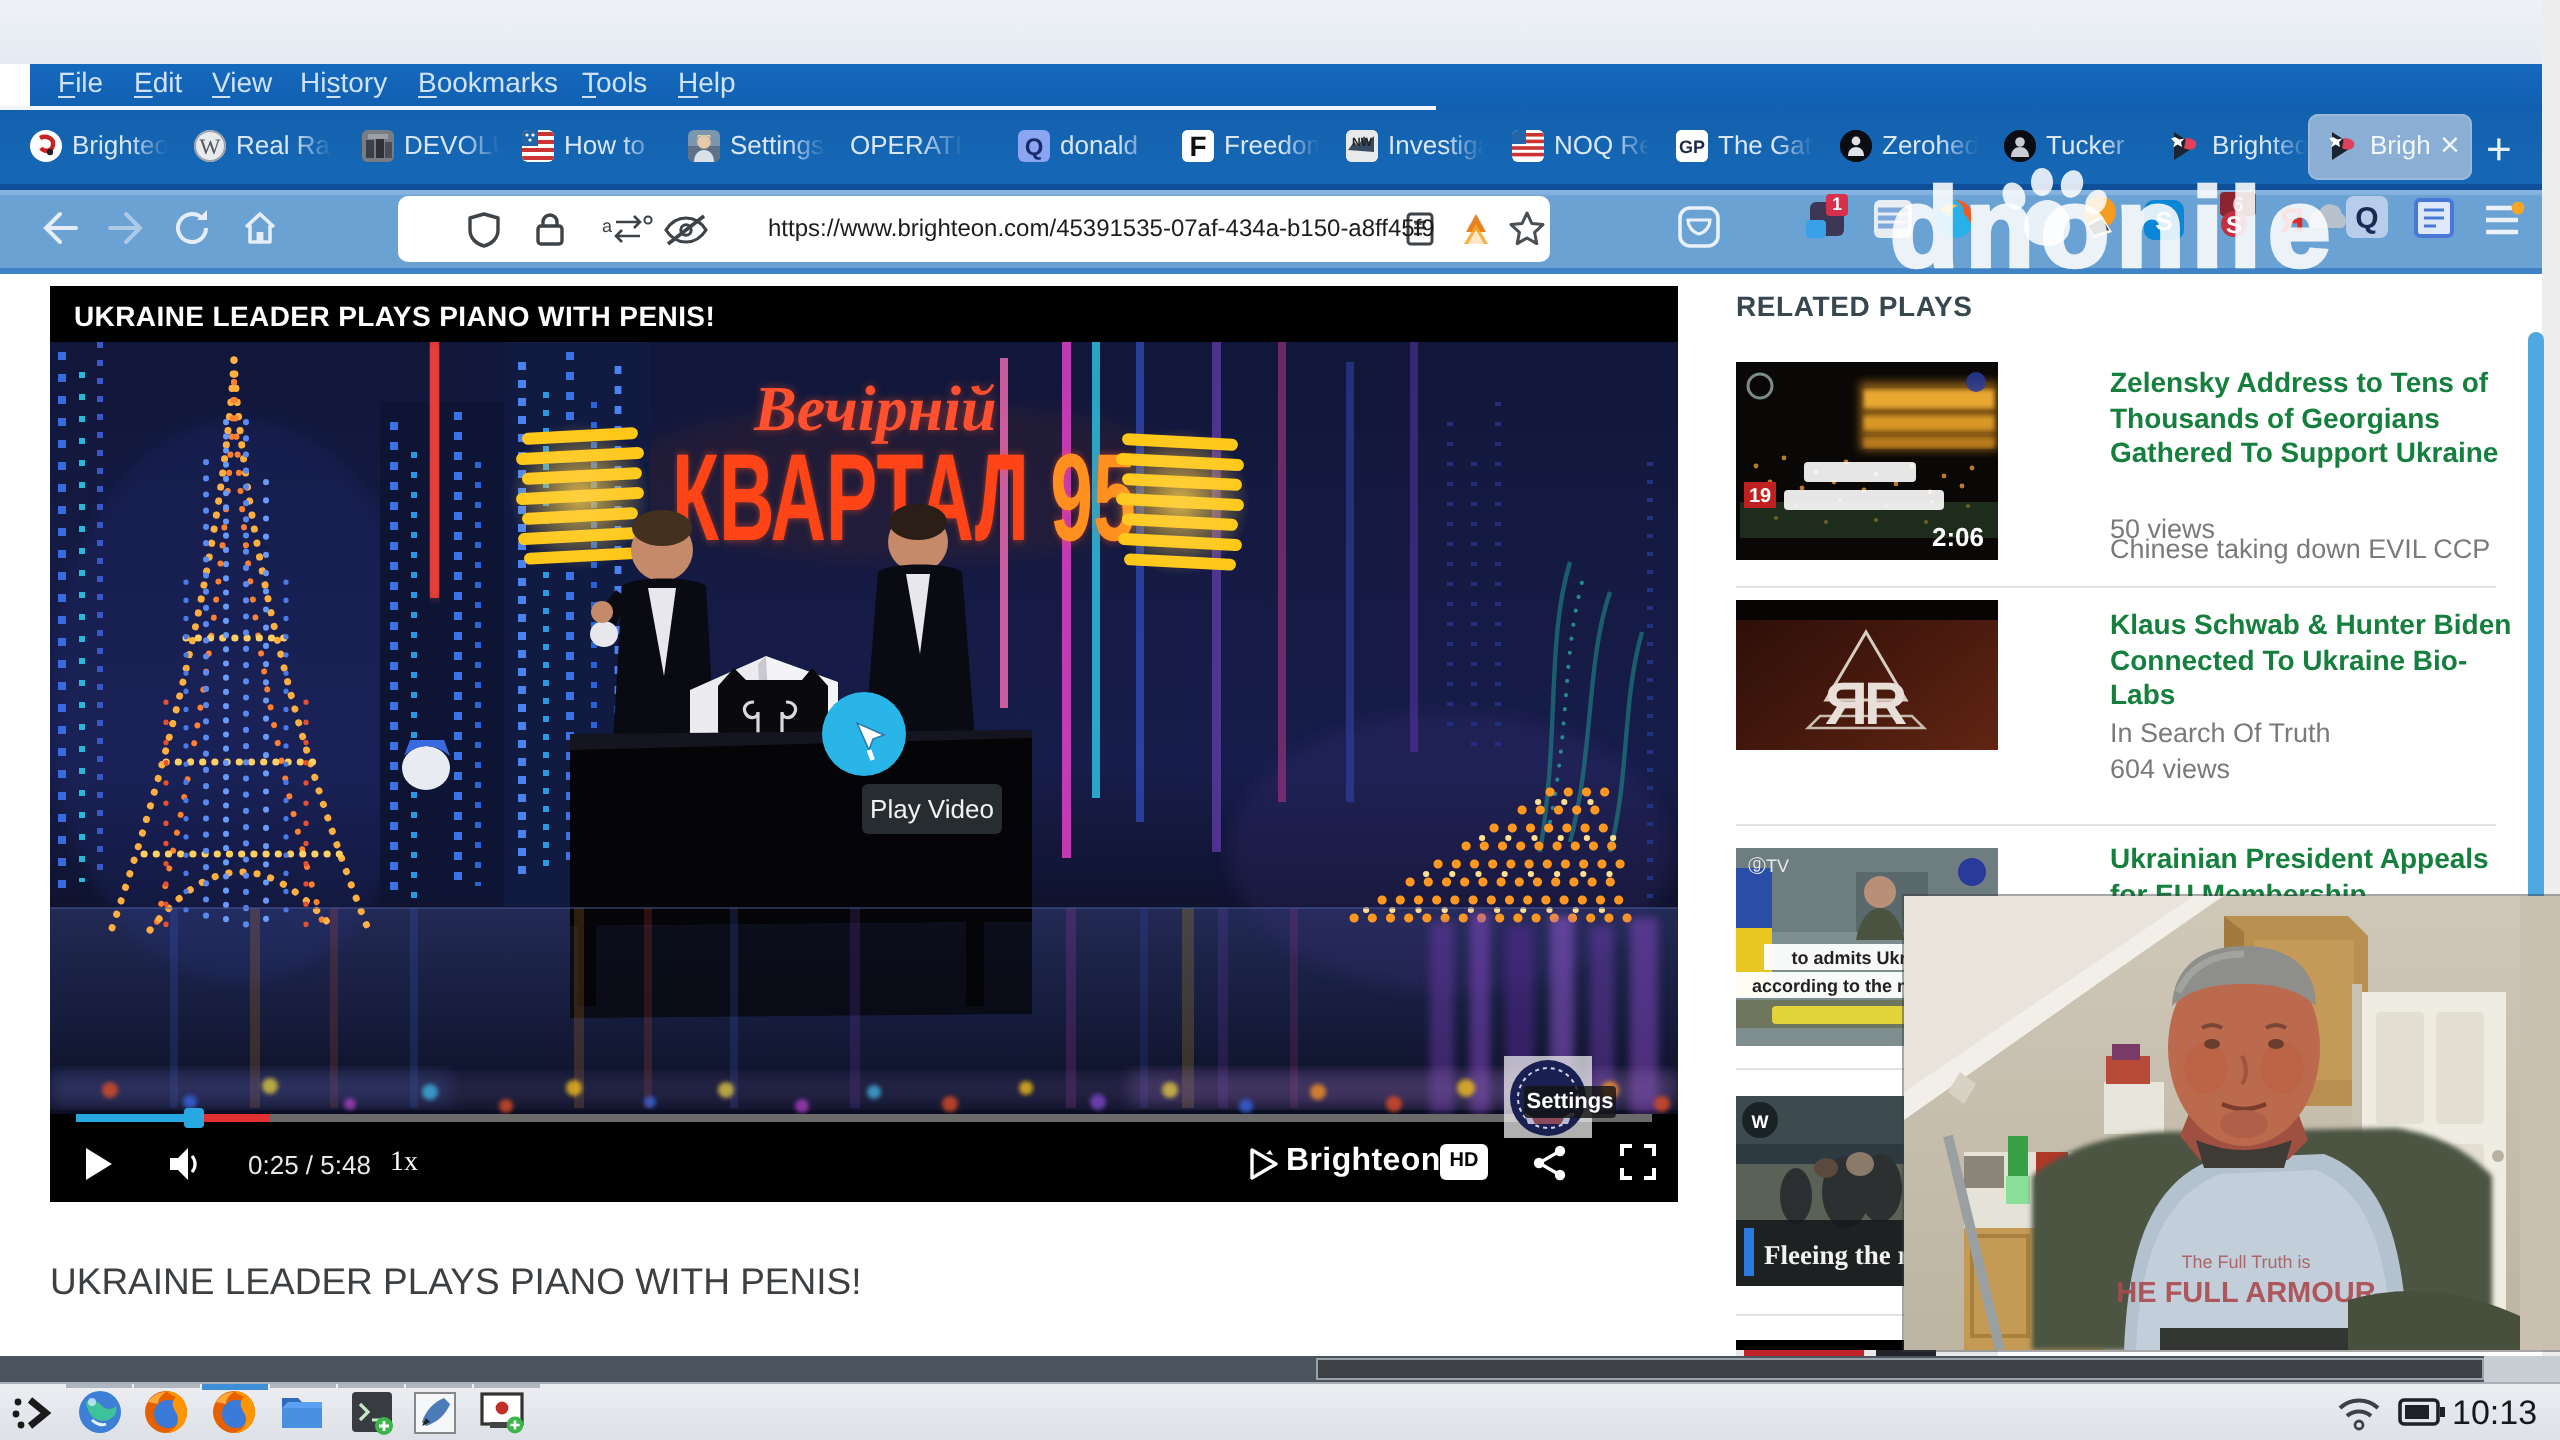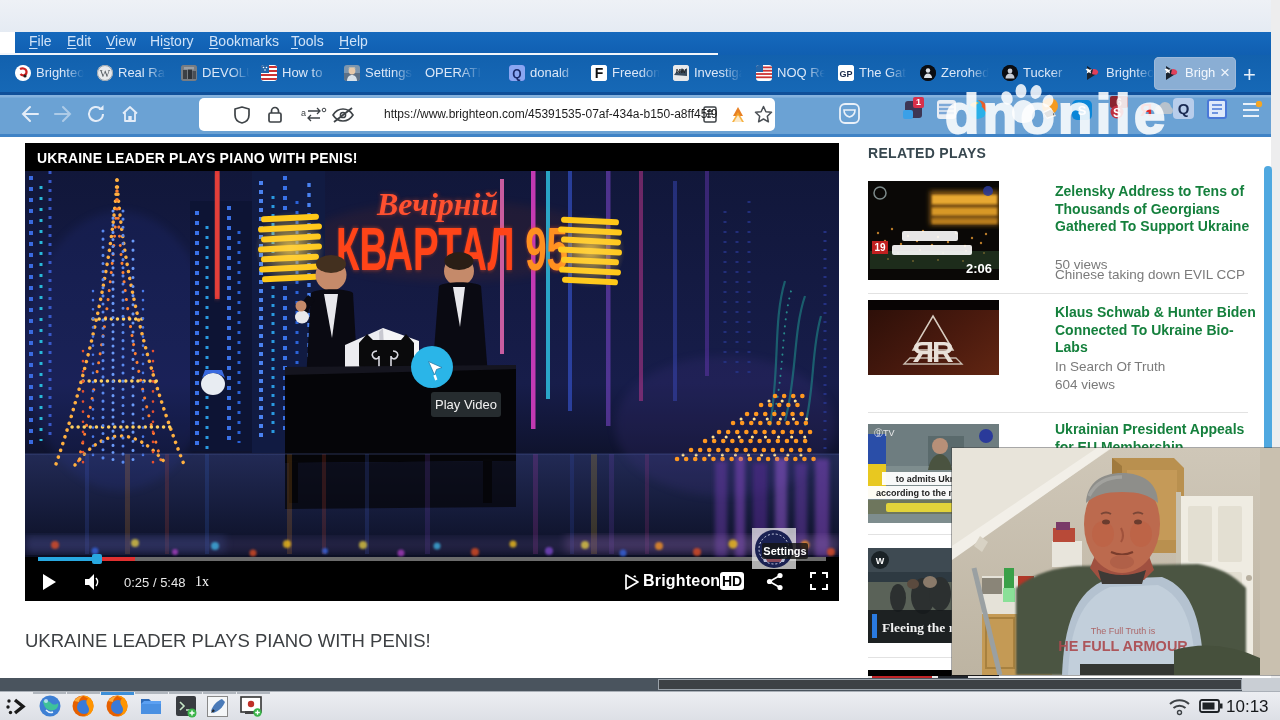--- a/index.html
+++ b/index.html
@@ -532,21 +532,21 @@
           <path d="M1 6h4l5-5v16l-5-5H1z" fill="#fff"></path>
           <path d="M12 5a6 6 0 0 1 0 8" stroke="#fff" stroke-width="1.6" fill="none"></path>
         </svg>
       <div style="position:absolute;left:99px;top:11px;font-size:13px;color:#e8e8e8;">0:25 / 5:48</div>
       <div style="position:absolute;left:170px;top:10px;font-size:14px;color:#fff;font-family:Liberation Serif, serif;">1x</div>
       <svg style="position:absolute;left:599px;top:9px" width="17" height="18">
           <path d="M2 2l12 7-12 7z" fill="none" stroke="#fff" stroke-width="1.7" stroke-linejoin="round"></path>
           <path d="M9 4l2-2 1.5 2.5z" fill="#fff"></path>
         </svg>
       <div style="position:absolute;left:618px;top:8px;font-size:16px;font-weight:bold;color:#fff;letter-spacing:.2px;">Brighteon</div>
-      <div style="position:absolute;left:695px;top:8px;width:24px;height:18px;background:#fff;border-radius:3px;color:#000;font-size:14px;font-weight:bold;text-align:center;line-height:18px;">HD</div>
+      <div style="position:absolute;left:695px;top:8px;width:24px;height:18px;background:#fff;border-radius:3px;color:#000;font-size:10px;font-weight:bold;text-align:center;line-height:18px;">HD</div>
       <svg style="position:absolute;left:741px;top:8px" width="18" height="19">
           <circle cx="14" cy="3.5" r="2.6" fill="#fff"></circle>
           <circle cx="3.5" cy="9.5" r="2.6" fill="#fff"></circle>
           <circle cx="14" cy="15.5" r="2.6" fill="#fff"></circle>
           <path d="M14 3.5L3.5 9.5l10.5 6" stroke="#fff" stroke-width="1.6" fill="none"></path>
         </svg>
       <svg style="position:absolute;left:785px;top:8px" width="18" height="18">
           <path d="M1 6V1h5M12 1h5v5M17 12v5h-5M6 17H1v-5" stroke="#fff" stroke-width="2" fill="none"></path>
         </svg>
     </div>

